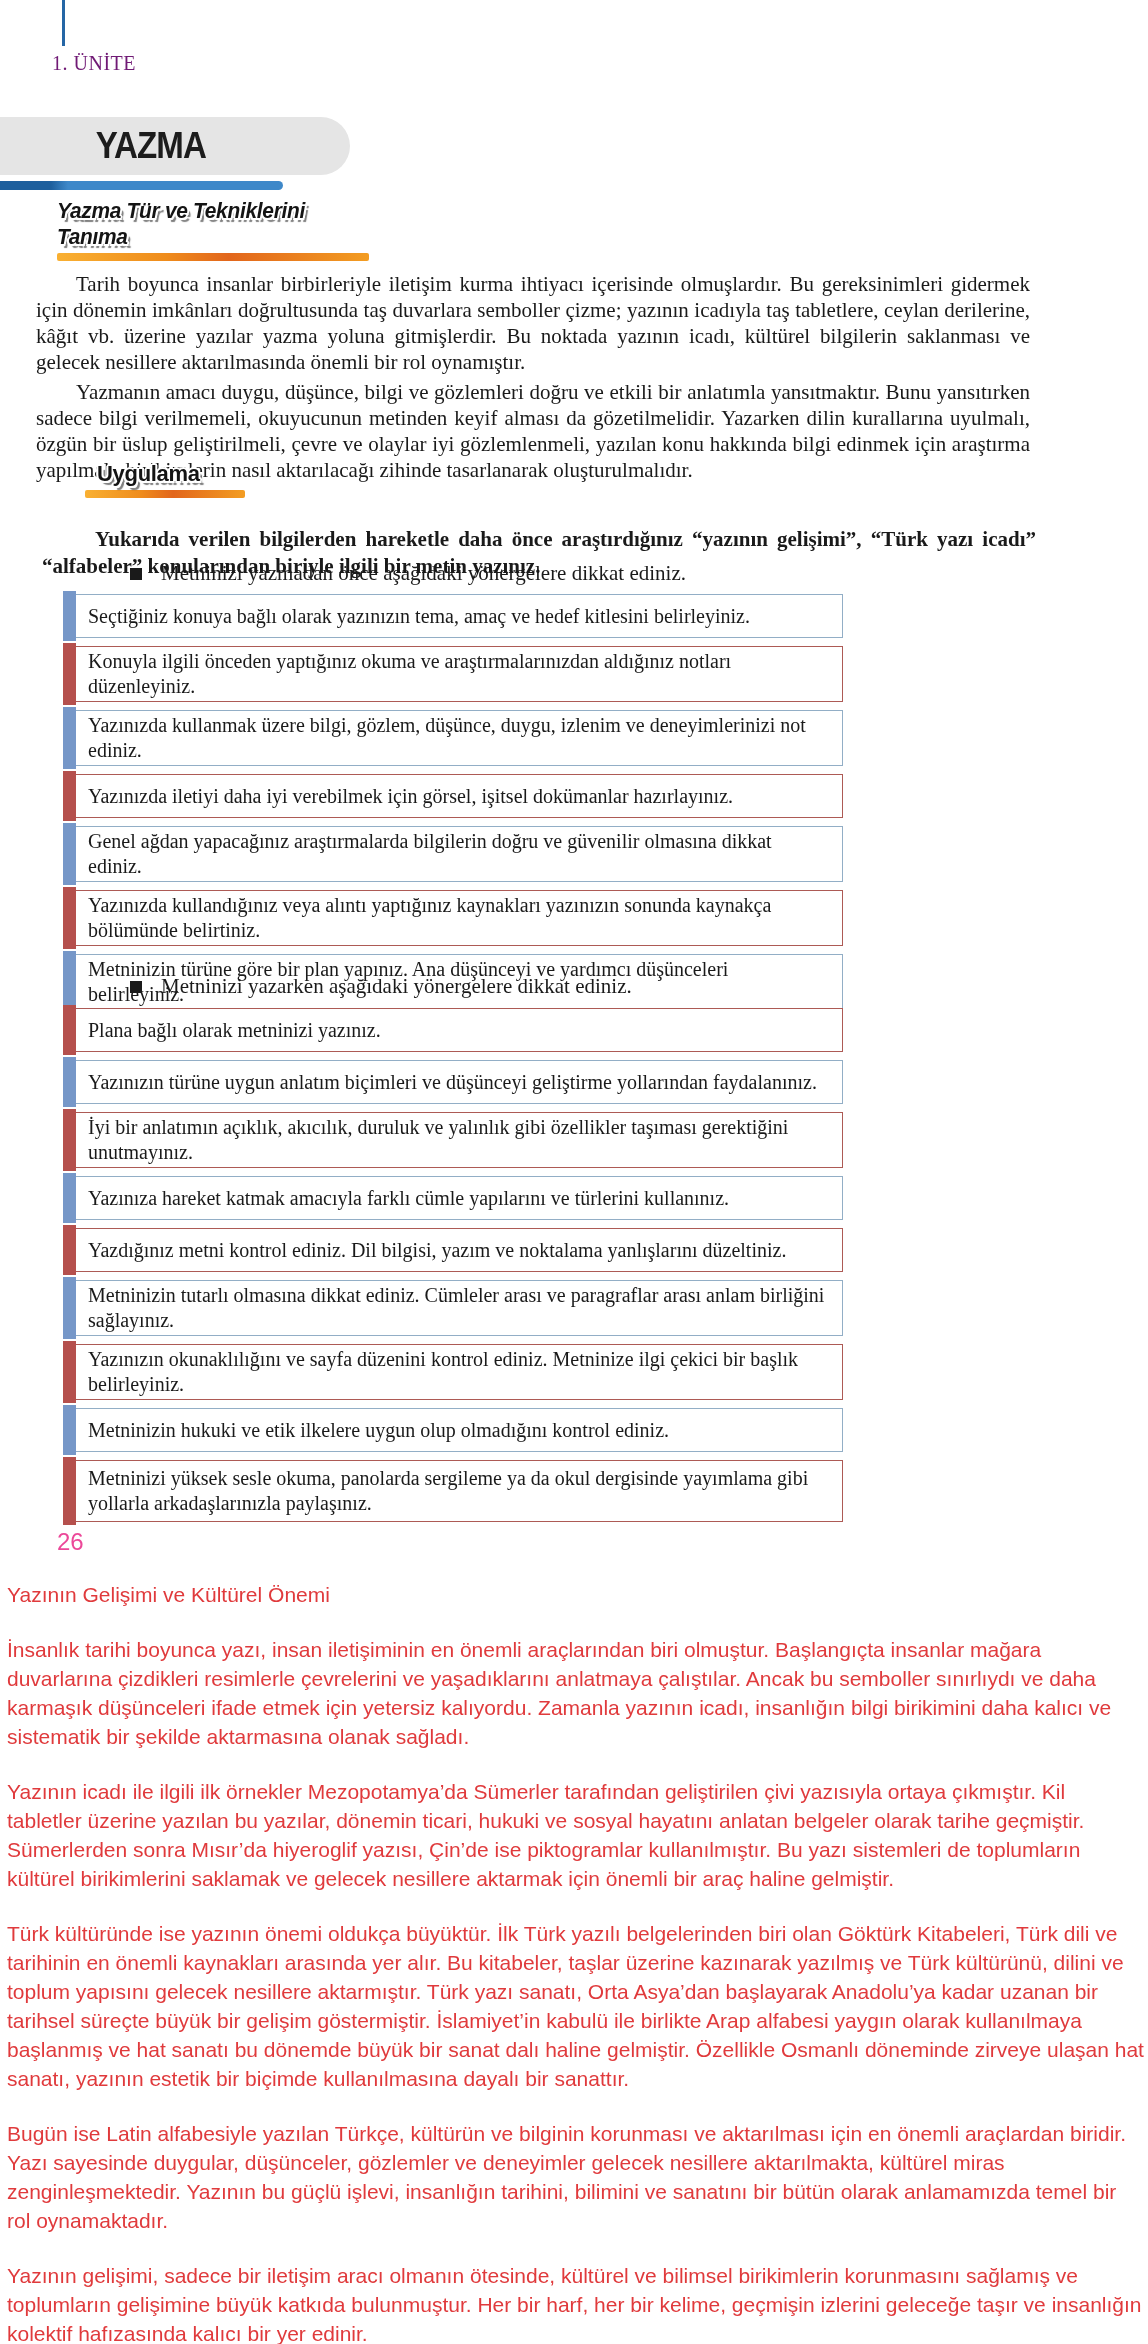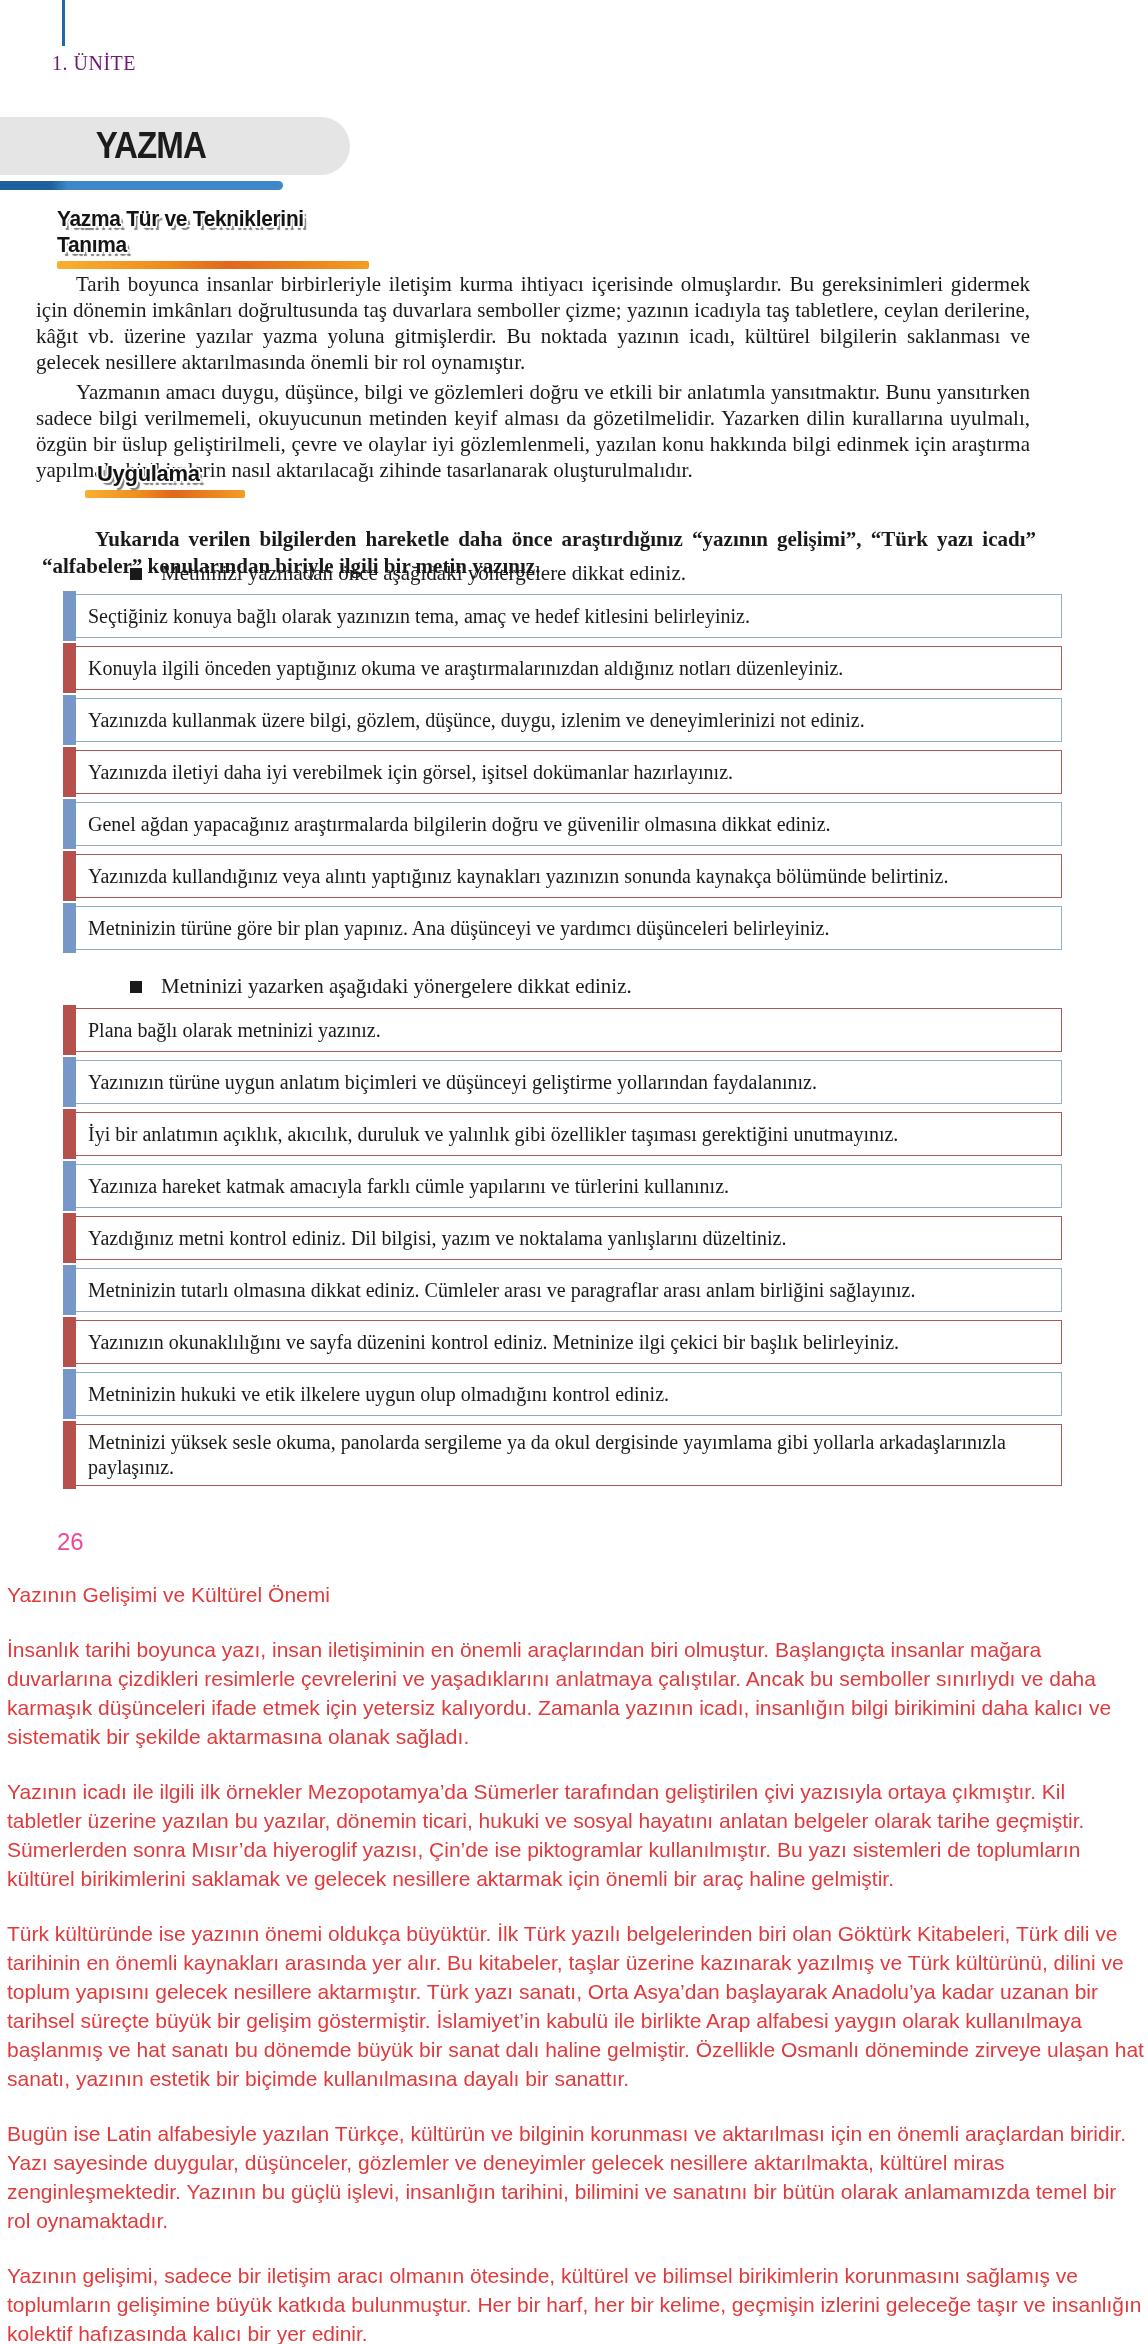--- a/index.html
+++ b/index.html
@@ -37,21 +37,21 @@
   }
   
   .sticker{
     font-family:"Liberation Sans", sans-serif;
     font-weight:bold;color:#141414;letter-spacing:-.3px;
     text-shadow:
       2px 0 0 #fff,-2px 0 0 #fff,0 2px 0 #fff,0 -2px 0 #fff,
       1.5px 1.5px 0 #fff,-1.5px 1.5px 0 #fff,1.5px -1.5px 0 #fff,-1.5px -1.5px 0 #fff,
       3.5px 3.5px 1px rgba(0,0,0,.5);
   }
-  .section-head{position:absolute;left:57px;top:206px;width:312px;}
+  .section-head{position:absolute;left:57px;top:198px;width:312px;font-style:italic;}
   .section-head .sticker{font-size:22px;display:block;transform:scaleX(.95);transform-origin:left;}
   .orange-bar{
     height:8px;margin-top:3px;border-radius:2px;
     background:linear-gradient(90deg,#f9b032 0%,#ef8c1c 35%,#e2661c 55%,#f39d22 100%);
   }
   .body-par{
     position:absolute;left:36px;width:994px;
     font-size:21px;line-height:26px;text-align:justify;text-indent:40px;
   }
   .par-1{top:250px;}
@@ -63,21 +63,21 @@
     font-size:21px;line-height:27px;font-weight:bold;text-align:justify;text-indent:53px;
   }
   .bullet-row{
     position:absolute;left:130px;display:flex;align-items:center;gap:19px;
     font-size:21px;
   }
   .bullet-row-1{top:561px;}
   .bullet-row-2{top:974px;}
   .sq{width:12px;height:12px;background:#1a1a1a;flex:0 0 auto;}
   .guide-group{
-    position:absolute;left:63px;width:999px;
+    position:absolute;left:63px;width:780px;
     display:flex;flex-direction:column;gap:8px;
   }
   .group-1{top:594px;}
   .group-2{top:1008px;}
   .guide-row{
     position:relative;min-height:44px;background:#fff;
     border:1px solid #999;
     display:flex;align-items:center;
     padding:2px 16px 2px 24px;box-sizing:border-box;
     font-size:20px;line-height:25px;

